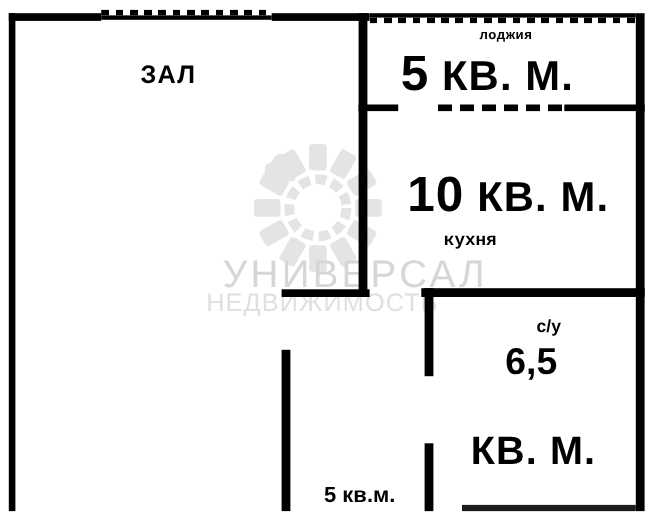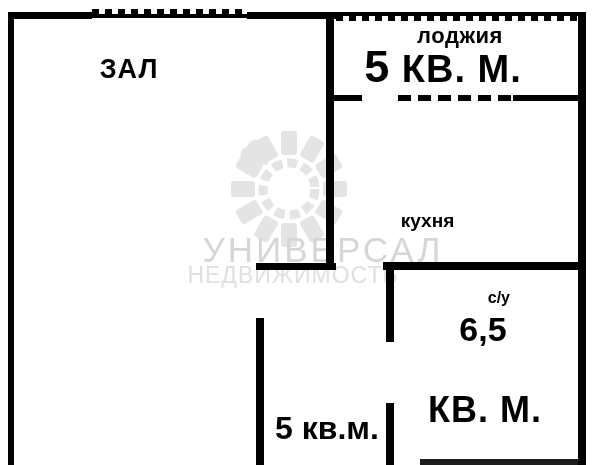--- a/index.html
+++ b/index.html
@@ -2,21 +2,21 @@
 <html><head>
 <meta charset="utf-8">
 <style>
   html,body{margin:0;padding:0;background:#fff;}
   #plan{
     position:relative;width:600px;height:465px;background:#ffffff;overflow:hidden;
     font-family:"Liberation Sans","DejaVu Sans",sans-serif;color:#000;
   }
   .wall{position:absolute;background:#000;z-index:2;}
   .label{position:absolute;z-index:3;text-align:center;font-weight:bold;line-height:1;white-space:nowrap;}
-  .room-name-sm{font-size:22px;letter-spacing:0.5px;}
+  .room-name-sm{font-size:12px;letter-spacing:0.5px;}
   .area-big{font-size:38px;letter-spacing:1px;}
   .area-big .num{font-size:45px;}
   
   .window-teeth-top{
     position:absolute;z-index:2;height:5px;border-bottom:4px solid #000;
     background:repeating-linear-gradient(90deg,#000 0 7px,transparent 7px 13px);
   }
   
   .window-teeth-bottom{
     position:absolute;z-index:2;height:5px;border-top:4px solid #000;
@@ -92,29 +92,33 @@
   <div class="wall" style="left:326px;top:95px;width:36px;height:6px;"></div>
   <div class="dashes" style="left:398px;top:95px;width:115px;"></div>
   <div class="wall" style="left:513px;top:95px;width:73px;height:6px;"></div>
   <div class="wall" style="left:383px;top:262px;width:203px;height:8px;"></div>
   <div class="wall" style="left:256px;top:263px;width:80px;height:7px;"></div>
   <div class="wall" style="left:256px;top:318px;width:8px;height:147px;"></div>
   <div class="wall" style="left:386px;top:262px;width:8px;height:80px;"></div>
   <div class="wall" style="left:386px;top:403px;width:8px;height:62px;"></div>
   <div class="wall" style="left:420px;top:459px;width:158px;height:6px;background:#1c1c1c;"></div>
 
-  <div class="label" style="left:44px;top:56px;width:170px;font-size:27px;letter-spacing:1px;">ЗАЛ</div>
+  <div class="label" style="left:68px;top:56px;width:170px;font-size:23px;letter-spacing:1px;">ЗАЛ</div>
 
   <div class="label room-name-sm" style="left:390px;top:25px;width:140px;">лоджия</div>
   <div class="label area-big" style="left:332px;top:44px;width:222px;">
     <span class="num">5</span>
     <span>КВ. М.</span>
   </div>
 
-  <div class="label" style="left:380px;top:211px;width:95px;font-size:19px;">кухня</div>
+  <div class="label area-big" style="left:342px;top:154px;width:240px;">
+    <span class="num">10</span>
+    <span>КВ. М.</span>
+  </div>
+  <div class="label" style="left:380px;top:211px;width:95px;font-size:16px;font-family:Liberation Mono, monospace;">кухня</div>
 
   <div class="label" style="left:440px;top:290px;width:70px;font-size:16px;text-align:right;">с/у</div>
   <div class="label" style="left:418px;top:312px;width:130px;font-size:34px;">6,5</div>
   <div class="label" style="left:400px;top:392px;width:170px;font-size:36px;letter-spacing:1px;">КВ. М.</div>
 
-  <div class="label" style="left:264px;top:412px;width:126px;font-size:32px;">5 кв.м.</div>
+  <div class="label" style="left:264px;top:440px;width:126px;font-size:20px;">5 кв.м.</div>
 
 </div>
 
 </body></html>

